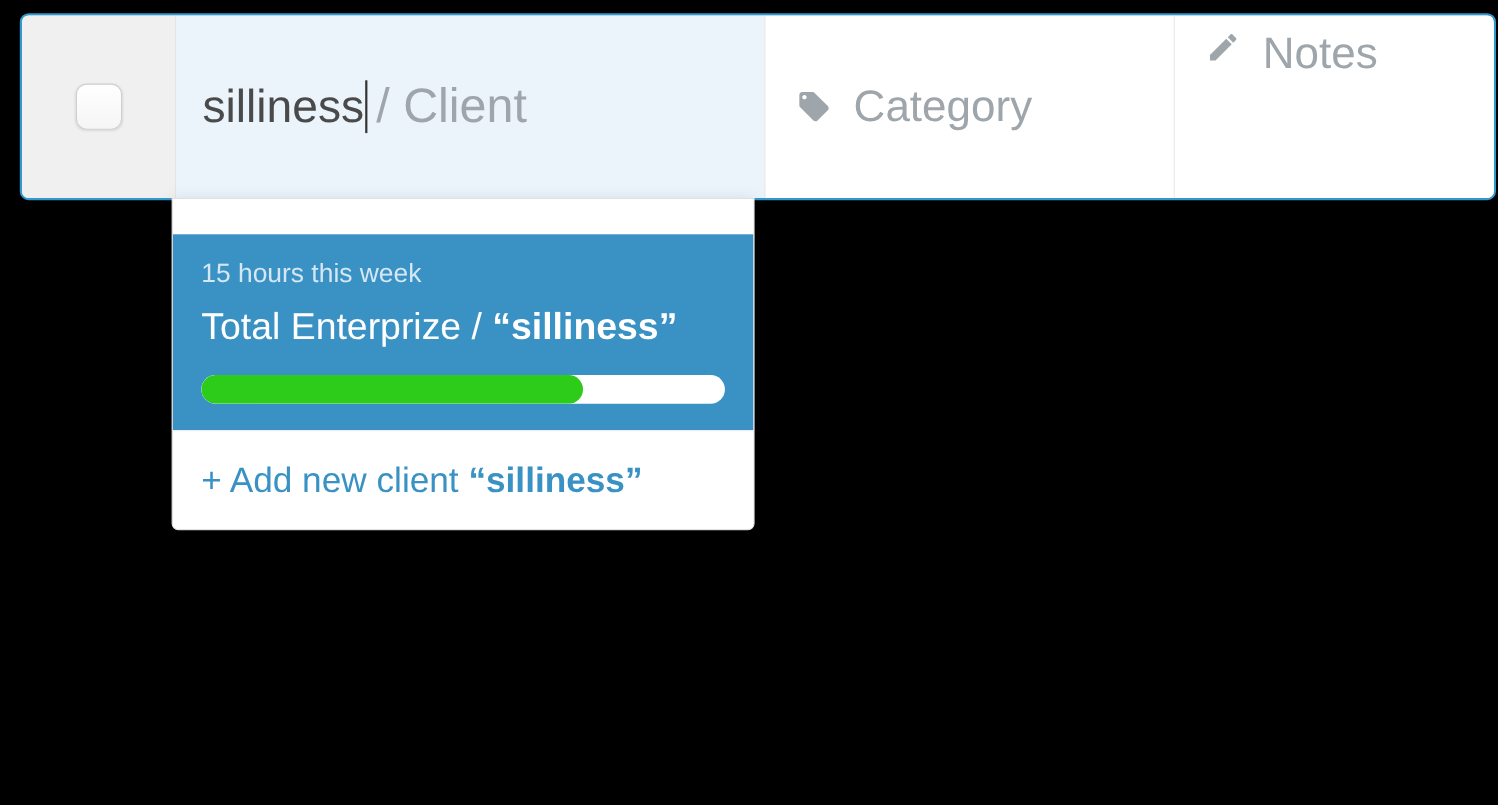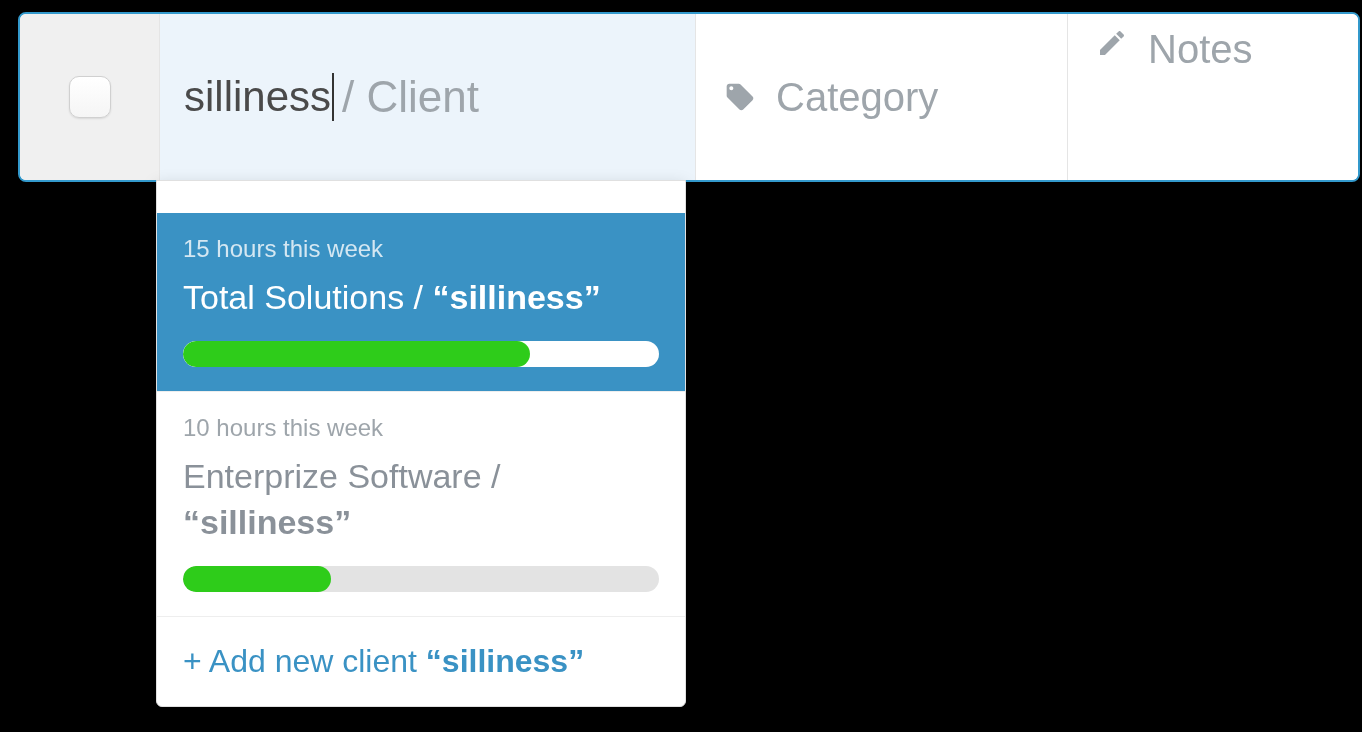--- a/index.html
+++ b/index.html
@@ -226,31 +226,22 @@
       <path d="M3 17.25V21h3.75L17.81 9.94l-3.75-3.75L3 17.25zM20.71 7.04c.39-.39.39-1.02 0-1.41l-2.34-2.34c-.39-.39-1.02-.39-1.41 0l-1.83 1.83 3.75 3.75 1.83-1.83z"></path>
     </svg>
     <span class="cell-label">Notes</span>
   </div>
 </div>
 
 <div class="dropdown">
   <div class="dropdown-item selected">
     <div class="item-meta">15 hours this week</div>
     <div class="item-title">
-      <span>Total Solutions</span><span> / </span><span class="quoted">“silliness”</span>
+      <span>Total Enterprize</span><span> / </span><span class="quoted">“silliness”</span>
     </div>
     <div class="progress-track">
       <div class="progress-fill" style="width:73%"></div>
     </div>
   </div>
-  <div class="dropdown-item">
-    <div class="item-meta">10 hours this week</div>
-    <div class="item-title">
-      <span>Enterprize Software</span><span> / </span><span class="quoted">“silliness”</span>
-    </div>
-    <div class="progress-track">
-      <div class="progress-fill" style="width:31%"></div>
-    </div>
-  </div>
   <div class="add-new">
     <span>+ Add new client </span><span class="quoted">“silliness”</span>
   </div>
 </div>
 
 </body></html>

